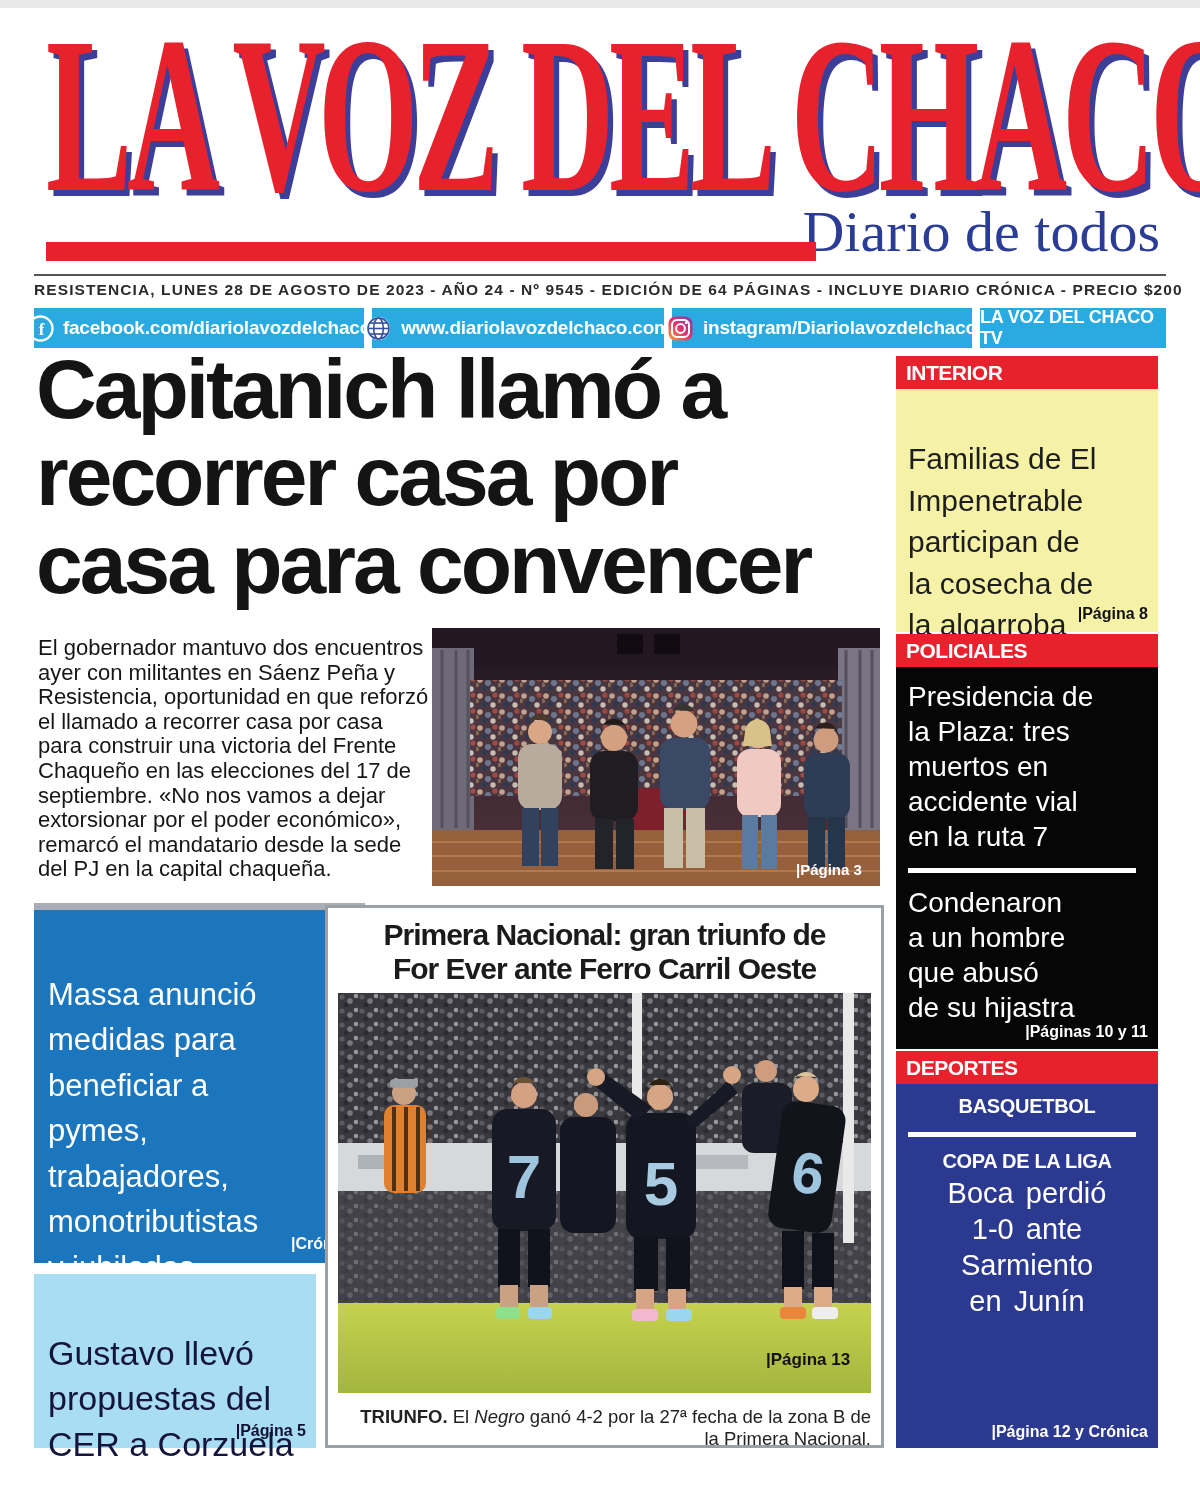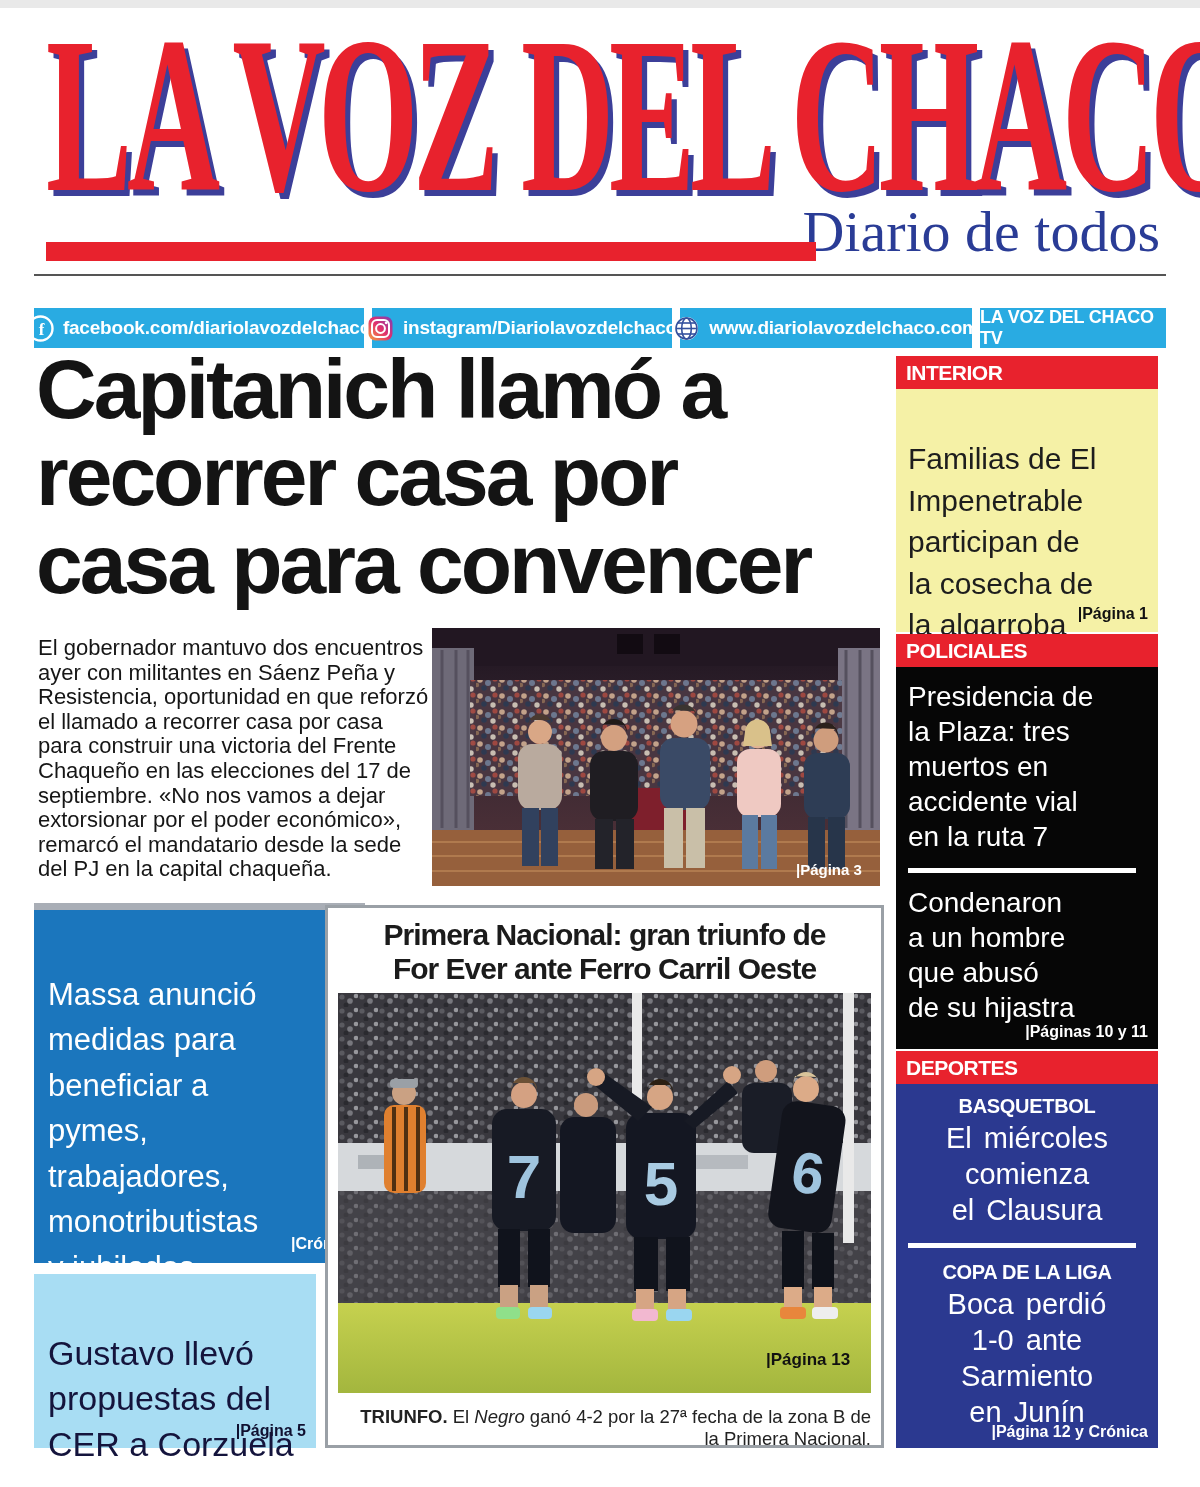--- a/index.html
+++ b/index.html
@@ -70,63 +70,64 @@
 </style>
 </head>
 <body>
 
 <div class="page">
 
   <div class="masthead-title">LA VOZ DEL CHACO</div>
   <div class="tagline">Diario de todos</div>
   <div class="masthead-redbar"></div>
   <div class="top-rule"></div>
+  <div class="dateline">RESISTENCIA, LUNES 28 DE AGOSTO DE 2023  -  AÑO 24  -  Nº 9545 -  EDICIÓN DE 64 PÁGINAS  -  INCLUYE DIARIO CRÓNICA  -  PRECIO $200</div>
 
   <div class="social-bar">
     <div class="social-seg seg-fb">
       <span>
         <svg width="27" height="27" viewBox="0 0 27 27">
           <circle cx="13.5" cy="13.5" r="12" fill="none" stroke="#fff" stroke-width="2.4"></circle>
           <text x="14.5" y="20" font-family="Liberation Serif, serif" font-size="17" font-weight="bold" fill="#fff" text-anchor="middle">f</text>
         </svg>
       </span>
       <span>facebook.com/diariolavozdelchaco</span>
+    </div>
+    <div class="social-seg seg-web">
+      <span>
+        <svg width="27" height="27" viewBox="0 0 27 27">
+          <circle cx="13.5" cy="13.5" r="11.5" fill="#fff"></circle>
+          <g fill="none" stroke="#34519e" stroke-width="1.6">
+            <circle cx="13.5" cy="13.5" r="10.5"></circle>
+            <ellipse cx="13.5" cy="13.5" rx="4.8" ry="10.5"></ellipse>
+            <line x1="3" y1="13.5" x2="24" y2="13.5"></line>
+            <line x1="4.5" y1="8" x2="22.5" y2="8"></line>
+            <line x1="4.5" y1="19" x2="22.5" y2="19"></line>
+          </g>
+        </svg>
+      </span>
+      <span>www.diariolavozdelchaco.com</span>
     </div>
     <div class="social-seg seg-ig">
       <span>
         <svg width="27" height="27" viewBox="0 0 27 27">
           <defs>
             <linearGradient id="iggrad" x1="0" y1="1" x2="1" y2="0">
               <stop offset="0" stop-color="#f5a23c"></stop>
                 <stop offset=".5" stop-color="#e1306c"></stop>
                 <stop offset="1" stop-color="#7b3fb8"></stop>
             </linearGradient>
           </defs>
           <rect x="1.5" y="1.5" width="24" height="24" rx="7" fill="url(#iggrad)"></rect>
           <rect x="5" y="5" width="17" height="17" rx="5" fill="none" stroke="#fff" stroke-width="2"></rect>
           <circle cx="13.5" cy="13.5" r="4.4" fill="none" stroke="#fff" stroke-width="2"></circle>
           <circle cx="19.2" cy="7.8" r="1.4" fill="#fff"></circle>
         </svg>
       </span>
       <span>instagram/Diariolavozdelchaco</span>
-    </div>
-    <div class="social-seg seg-web">
-      <span>
-        <svg width="27" height="27" viewBox="0 0 27 27">
-          <circle cx="13.5" cy="13.5" r="11.5" fill="#fff"></circle>
-          <g fill="none" stroke="#34519e" stroke-width="1.6">
-            <circle cx="13.5" cy="13.5" r="10.5"></circle>
-            <ellipse cx="13.5" cy="13.5" rx="4.8" ry="10.5"></ellipse>
-            <line x1="3" y1="13.5" x2="24" y2="13.5"></line>
-            <line x1="4.5" y1="8" x2="22.5" y2="8"></line>
-            <line x1="4.5" y1="19" x2="22.5" y2="19"></line>
-          </g>
-        </svg>
-      </span>
-      <span>www.diariolavozdelchaco.com</span>
     </div>
     <div class="social-seg seg-tv">
       <span>LA VOZ DEL CHACO TV</span>
     </div>
   </div>
 
   <div class="headline">Capitanich llamó a
 recorrer casa por
 casa para convencer</div>
   <div class="lead">El gobernador mantuvo dos encuentros ayer con militantes en Sáenz Peña y Resistencia, oportunidad en que reforzó el llamado a recorrer casa por casa para construir una victoria del Frente Chaqueño en las elecciones del 17 de septiembre. «No nos vamos a dejar extorsionar por el poder económico», remarcó el mandatario desde la sede del PJ en la capital chaqueña.</div>
@@ -324,44 +325,41 @@
     </div>
   </div>
 
   <div class="sec-label label-interior">INTERIOR</div>
   <div class="interior-box">
     <span>Familias de El
 Impenetrable
 participan de
 la cosecha de
 la algarroba</span>
-    <span class="note">|Página 1</span>
+    <span class="note">|Página 8</span>
   </div>
 
   <div class="sec-label label-policiales">POLICIALES</div>
   <div class="policiales-box">
     <div class="col-item">Presidencia de
 la Plaza: tres
 muertos en
 accidente vial
 en la ruta 7</div>
     <div class="divider"></div>
     <div class="col-item">Condenaron
 a un hombre
 que abusó
 de su hijastra</div>
     <span class="note note-light">|Páginas 10 y 11</span>
   </div>
 
   <div class="sec-label label-deportes">DEPORTES</div>
   <div class="deportes-box">
     <div class="kicker">BASQUETBOL</div>
-    <div class="dep-item">El miércoles
-comienza
-el Clausura</div>
     <div class="divider"></div>
     <div class="kicker">COPA DE LA LIGA</div>
     <div class="dep-item">Boca perdió
 1-0 ante
 Sarmiento
 en Junín</div>
     <span class="note note-light">|Página 12 y Crónica</span>
   </div>
 
 </div>

